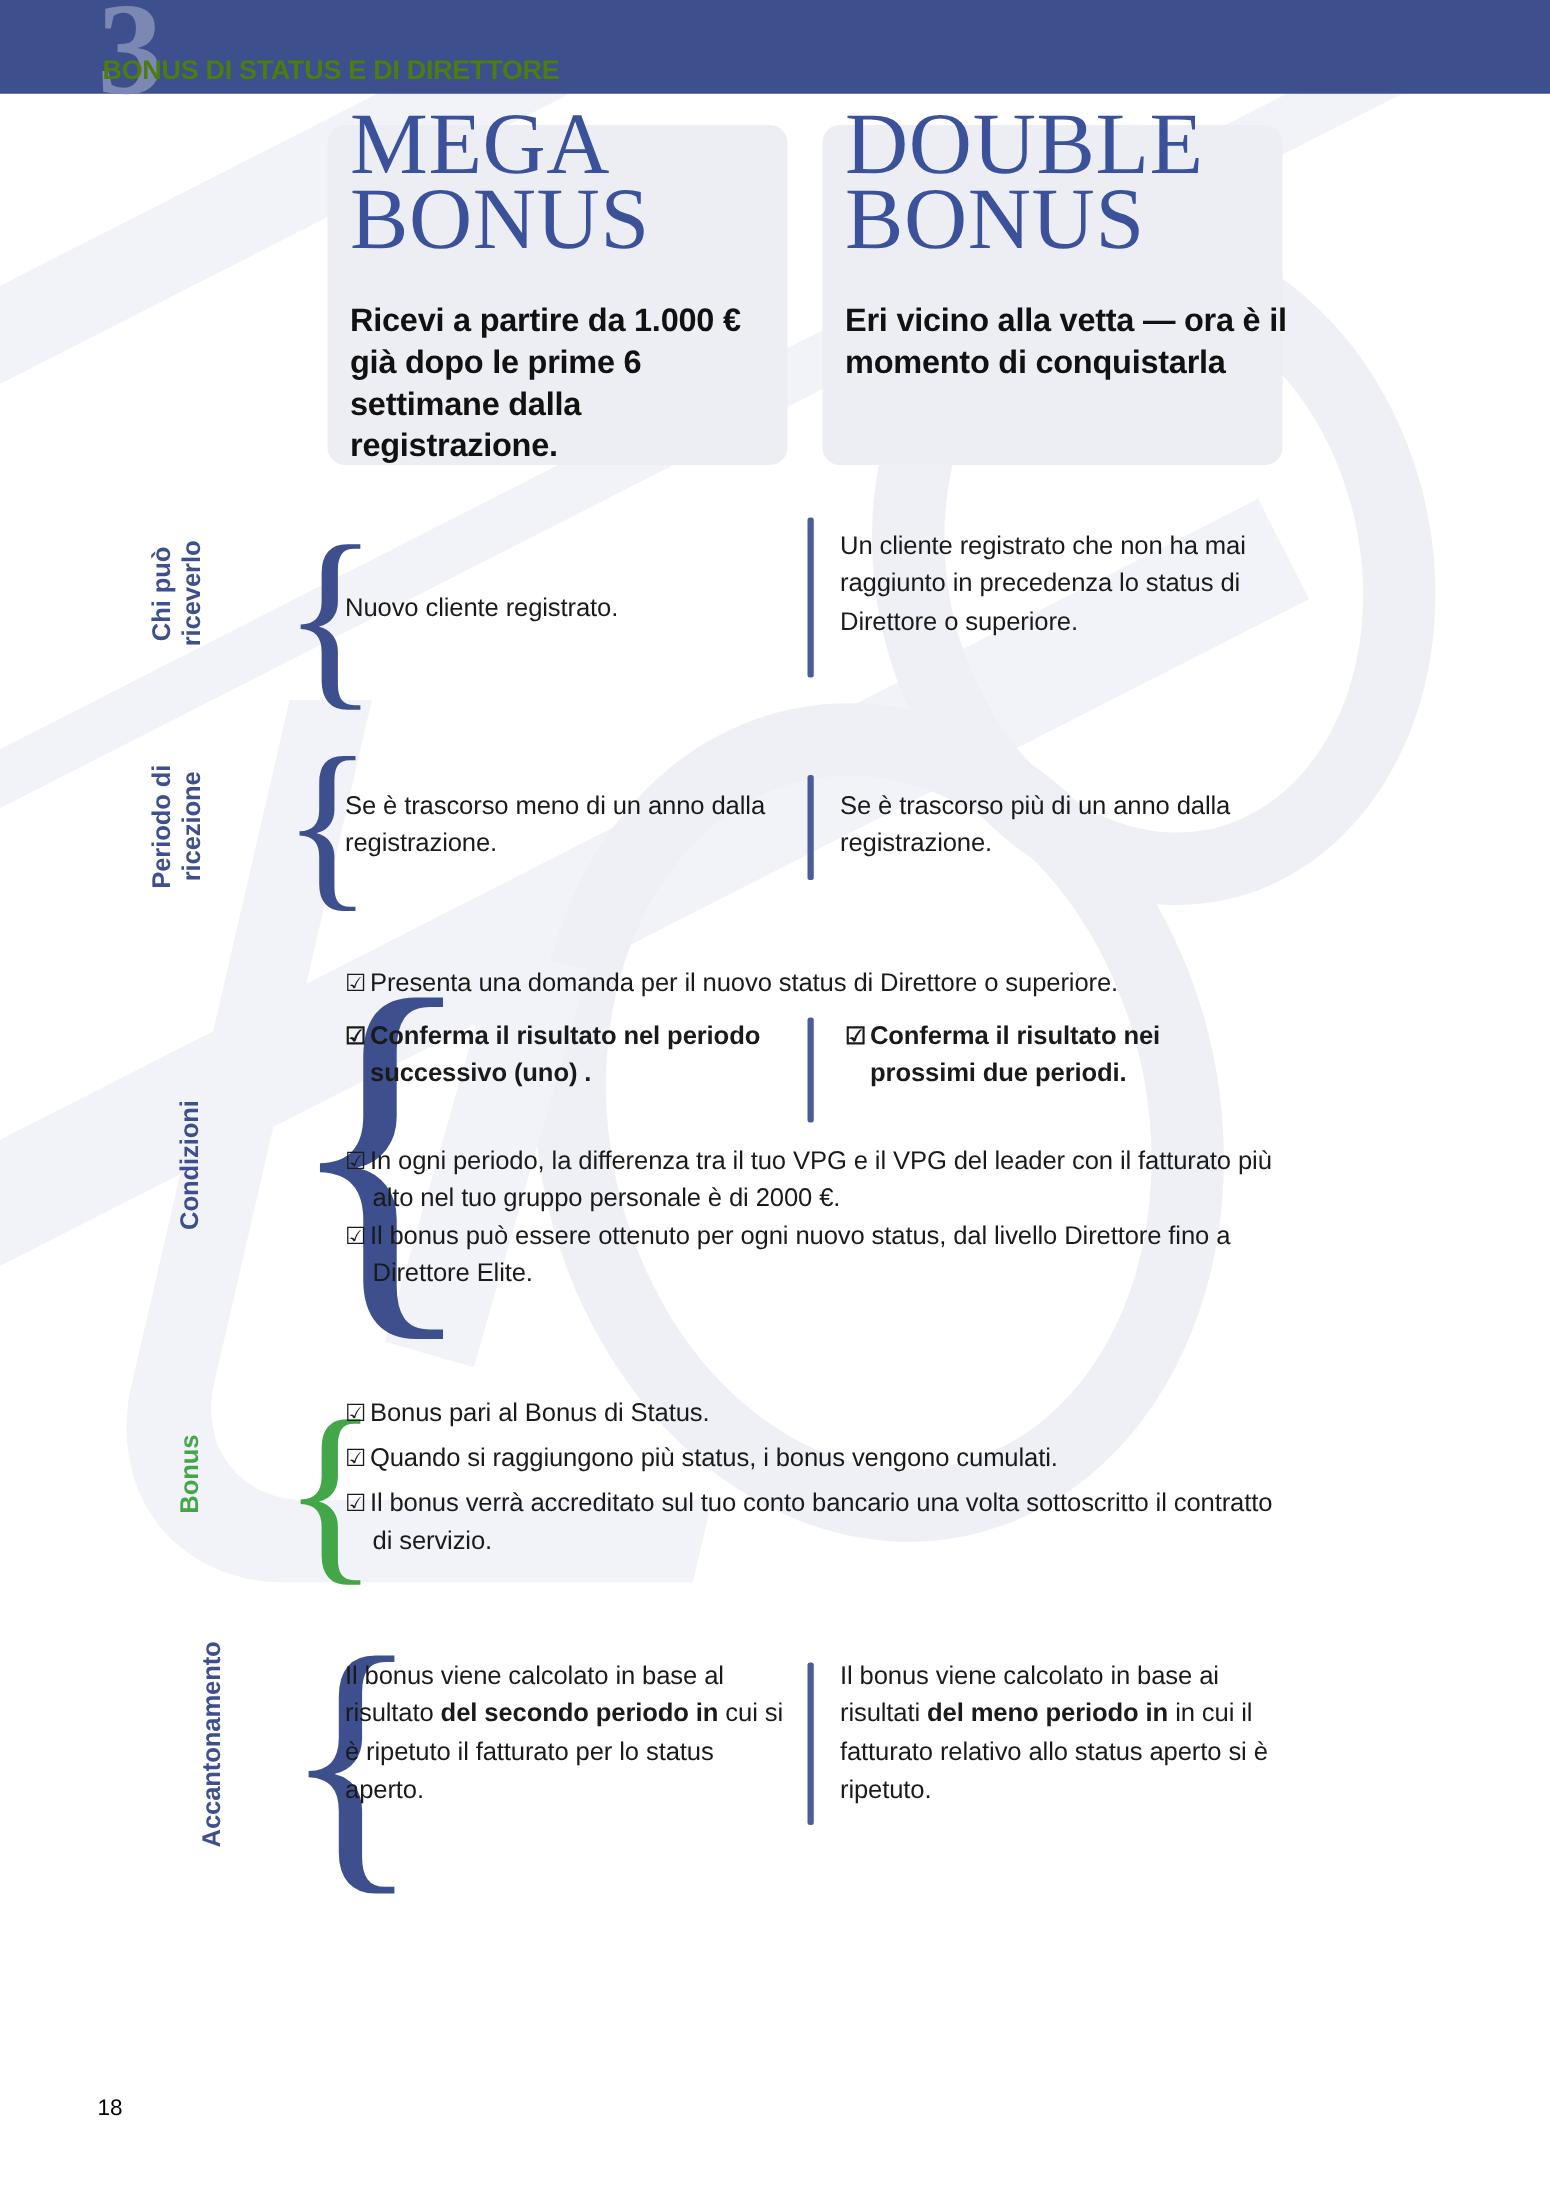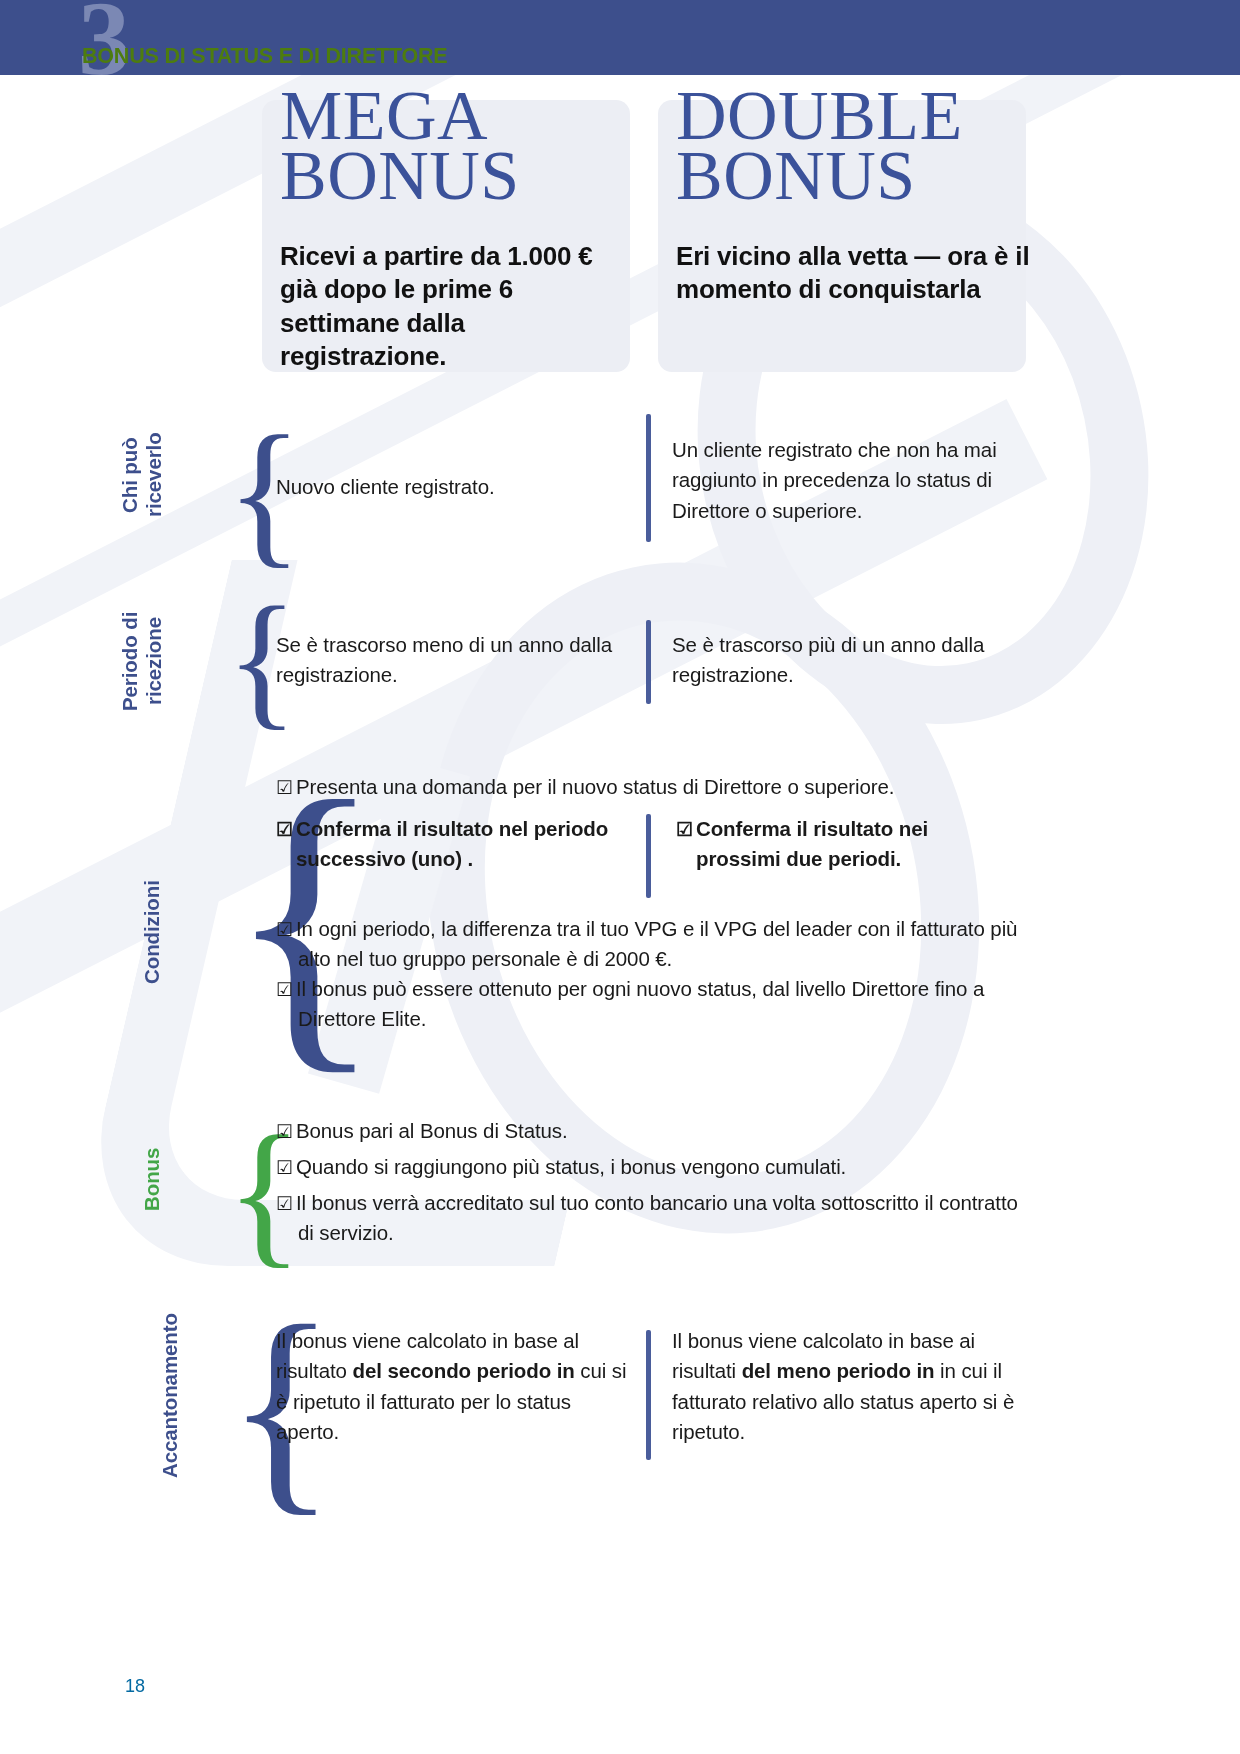--- a/index.html
+++ b/index.html
@@ -97,21 +97,21 @@
     font-size:20.5px;line-height:1.48;color:#1a1a1a;
     font-weight:400;letter-spacing:-.1px;
   }
   .txt b{font-weight:700;}
   .full{position:absolute;left:276px;width:760px;}
   .chk{display:block;padding-left:22px;text-indent:-22px;}
   .chk .box{font-size:19px;padding-right:3px;}
   .chk.bold{font-weight:700;padding-left:20px;text-indent:-20px;}
   .pagenum{
     position:absolute;left:78px;top:1676px;
-    font-size:18px;color:#0369a1;font-weight:400;z-index:5;margin-left:47px;
+    font-size:18px;color:#000000;font-weight:400;z-index:5;
   }
 </style>
 </head>
 <body>
 
 <div class="watermark">
   <div class="wm-s1 wm-stripe"></div>
   <div class="wm-s2 wm-stripe"></div>
   <div class="wm-s3 wm-stripe"></div>
   <div class="wm-o wm-o2"></div>
@@ -139,21 +139,21 @@
   </div>
 
 </div>
 
 <div class="row" style="top:404px;height:170px;">
   <div class="rowlabel" style="left:118px;top:6px;height:130px;">Chi può
 riceverlo</div>
   <div class="brace" style="left:226px;top:8px;font-size:160px;">{</div>
   <div class="divider" style="left:646px;top:10px;height:128px;"></div>
   <div class="colL txt" style="top:68px;">Nuovo cliente registrato.</div>
-  <div class="colR txt" style="top:18px;margin-top:13px;">Un cliente registrato che non ha mai raggiunto in precedenza lo status di Direttore o superiore.</div>
+  <div class="colR txt" style="top:18px;">Un cliente registrato che non ha mai raggiunto in precedenza lo status di Direttore o superiore.</div>
 </div>
 
 <div class="row" style="top:578px;height:170px;">
   <div class="rowlabel" style="left:118px;top:8px;height:150px;">Periodo di
 ricezione</div>
   <div class="brace" style="left:226px;top:6px;font-size:150px;">{</div>
   <div class="divider" style="left:646px;top:42px;height:84px;"></div>
   <div class="colL txt" style="top:52px;">Se è trascorso meno di un anno dalla registrazione.</div>
   <div class="colR txt" style="top:52px;">Se è trascorso più di un anno dalla registrazione.</div>
 </div>

